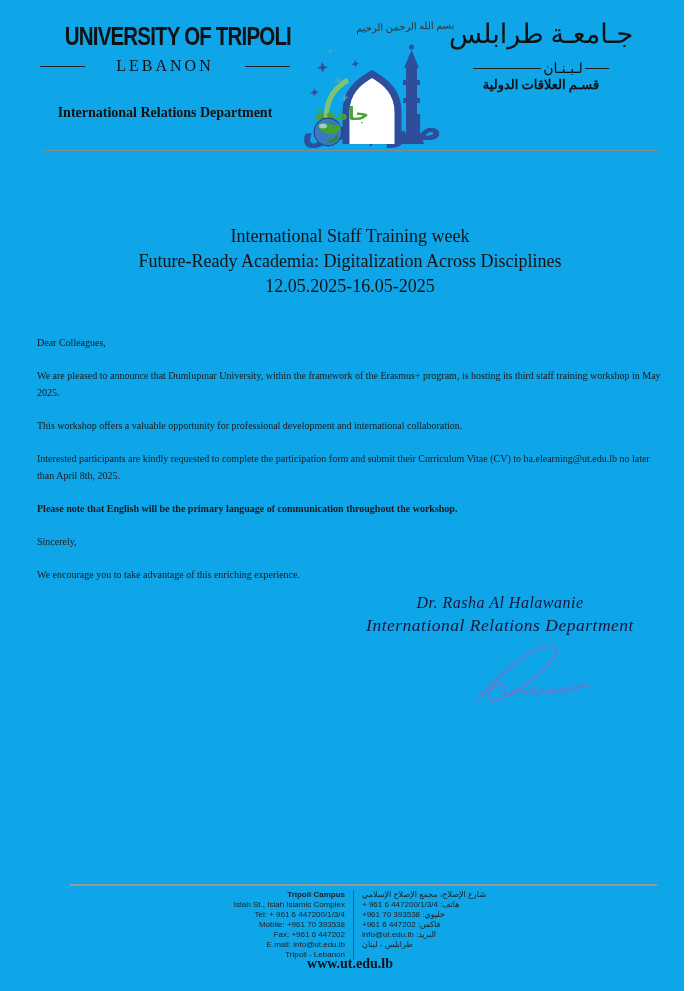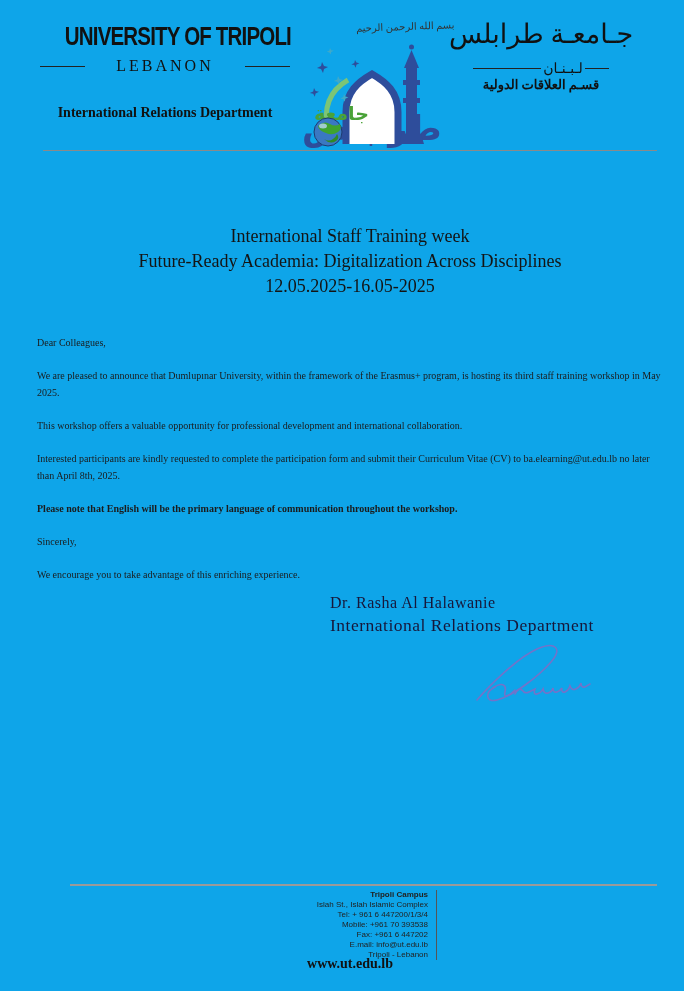--- a/index.html
+++ b/index.html
@@ -32,22 +32,22 @@
 
   .hdr-rule{position:absolute;left:43px;top:150px;width:614px;height:1px;background:#8a8a8a;}
 
   
   .title-block{position:absolute;left:0;top:224px;width:700px;text-align:center;
                font-size:18px;line-height:25px;color:#141414;}
   .body-block{position:absolute;left:37px;top:334px;width:628px;font-size:10px;line-height:17px;}
   .body-block p{margin:0 0 16px 0;}
   .bold-note{font-weight:bold;}
 
-  .sig-block{position:absolute;left:330px;top:594px;width:340px;
-             color:#17173a;}
+  .sig-block{position:absolute;left:330px;top:594px;width:340px;text-align:center;
+             font-style:italic;color:#17173a;}
   .sig-name{font-size:16px;letter-spacing:0.5px;}
   .sig-title{font-size:17.5px;letter-spacing:0.5px;margin-top:3px;}
   .sig-img{position:absolute;left:455px;top:642px;}
 
   
   .ftr-rule{position:absolute;left:70px;top:884px;width:587px;height:2px;background:#9a9a9a;}
   .footer{position:absolute;left:0;top:890px;width:700px;display:flex;justify-content:center;
           font-family:Liberation Sans, sans-serif;font-size:8px;line-height:10px;color:#222;}
   .ftr-en{width:165px;text-align:right;padding-right:8px;}
   .ftr-divider{width:1px;background:#555;}
@@ -161,17 +161,25 @@
     <div class="ftr-en">
       <div class="ftr-campus">Tripoli Campus</div>
       <div>Islah St., Islah Islamic Complex</div>
       <div>Tel: + 961 6 447200/1/3/4</div>
       <div>Mobile: +961 70 393538</div>
       <div>Fax: +961 6 447202</div>
       <div>E.mail: info@ut.edu.lb</div>
       <div>Tripoli - Lebanon</div>
     </div>
     <div class="ftr-divider"></div>
+    <div class="ftr-ar">
+      <div>شارع الإصلاح، مجمع الإصلاح الإسلامي</div>
+      <div>هاتف: ‎+ 961 6 447200/1/3/4</div>
+      <div>خليوي: ‎+961 70 393538</div>
+      <div>فاكس: ‎+961 6 447202</div>
+      <div>البريد: ‎info@ut.edu.lb</div>
+      <div>طرابلس - لبنان</div>
+    </div>
   </div>
 
   <div class="website">www.ut.edu.lb</div>
 
 </div>
 
 </body></html>

